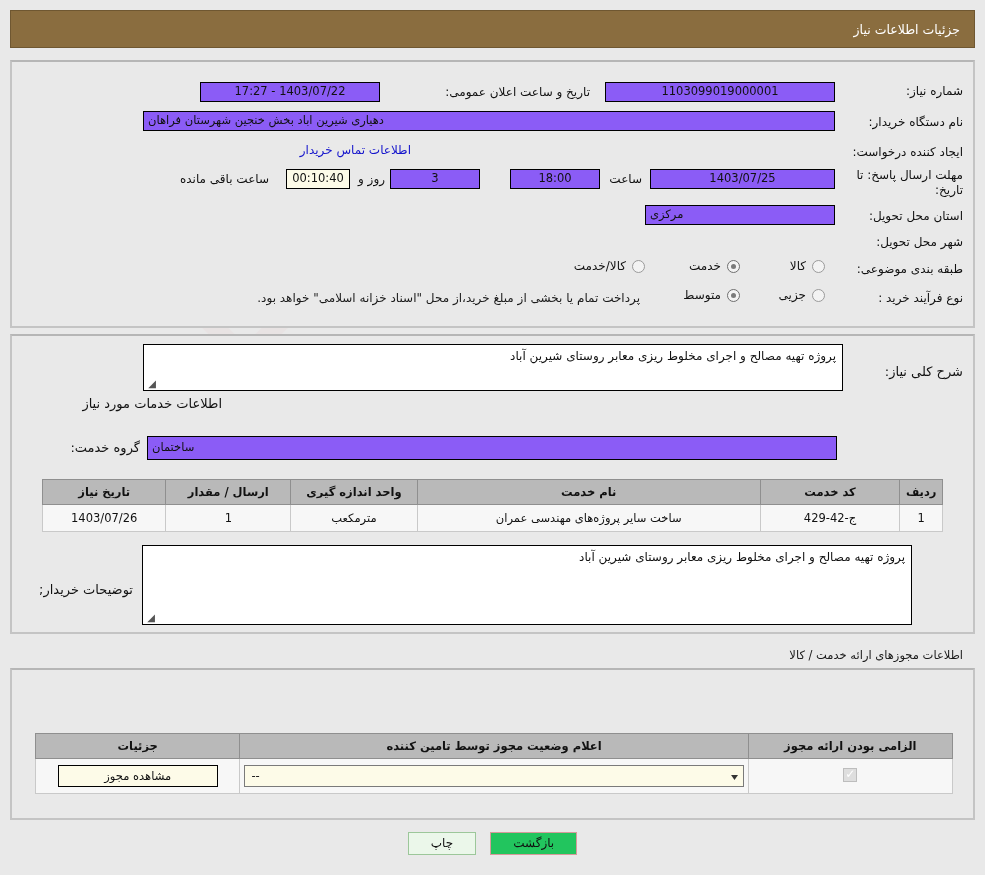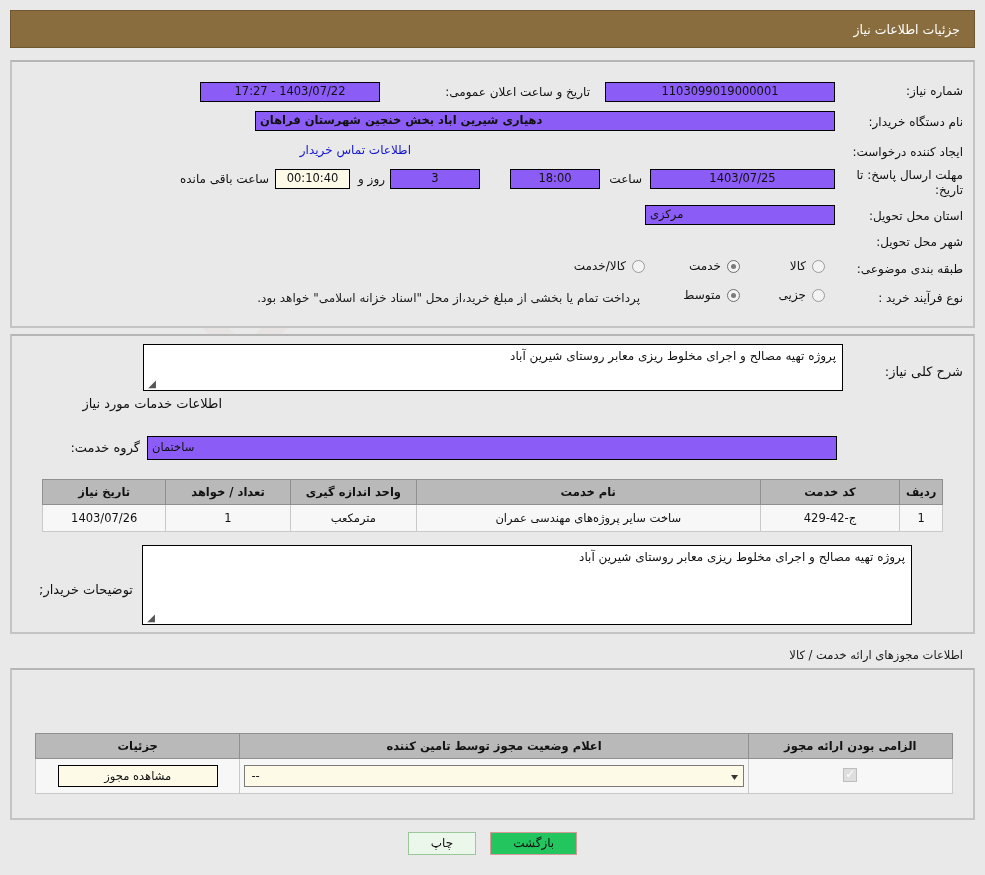--- a/index.html
+++ b/index.html
@@ -304,32 +304,32 @@
 
   <div class="panel" id="panel-main"></div>
 
   <div class="lbl" style="top:84px; right:22px; width:120px;">شماره نیاز:</div>
   <div class="fld center" style="top:82px; right:150px; width:230px;">1103099019000001</div>
 
   <div class="inline-lbl" style="top:82px; right:395px;">تاریخ و ساعت اعلان عمومی:</div>
   <div class="fld center" style="top:82px; right:605px; width:180px;">1403/07/22 - 17:27</div>
 
   <div class="lbl" style="top:115px; right:22px; width:128px;">نام دستگاه خریدار:</div>
-  <div class="fld right" style="top:111px; right:150px; width:580px;font-weight:bold;">دهیاری شیرین اباد بخش خنجین  شهرستان فراهان</div>
+  <div class="fld right" style="top:111px; right:150px; width:692px;">دهیاری شیرین اباد بخش خنجین  شهرستان فراهان</div>
 
   <div class="lbl" style="top:145px; right:22px; width:128px;">ایجاد کننده درخواست:</div>
   <div class="link" style="top:140px; right:574px;">اطلاعات تماس خریدار</div>
 
   <div class="lbl" style="top:168px; right:22px; width:128px;">مهلت ارسال پاسخ: تا تاریخ:</div>
   <div class="fld center" style="top:169px; right:150px; width:185px;">1403/07/25</div>
   <div class="inline-lbl" style="top:169px; right:343px;">ساعت</div>
   <div class="fld center" style="top:169px; right:385px; width:90px;">18:00</div>
   <div class="fld center" style="top:169px; right:505px; width:90px;">3</div>
   <div class="inline-lbl" style="top:169px; right:600px;">روز و</div>
-  <div class="fld center ivory" style="top:169px; right:635px; width:75px;">00:10:40</div>
+  <div class="fld center ivory" style="top:169px; right:635px; width:64px;">00:10:40</div>
   <div class="inline-lbl" style="top:169px; right:716px;">ساعت باقی مانده</div>
 
   <div class="lbl" style="top:209px; right:22px; width:128px;">استان محل تحویل:</div>
   <div class="fld right" style="top:205px; right:150px; width:190px;">مرکزی</div>
 
   <div class="lbl" style="top:235px; right:22px; width:128px;">شهر محل تحویل:</div>
 
   <div class="lbl" style="top:262px; right:22px; width:128px;">طبقه بندی موضوعی:</div>
   <div class="radio-group" style="top:259px; right:160px;">
     <span class="radio"></span>
@@ -368,21 +368,21 @@
   <div class="lbl lbl-b" style="top:440px; right:845px; font-size:13px;">گروه خدمت:</div>
   <div class="fld right" style="top:436px; right:148px; width:690px; height:24px;">ساختمان</div>
 
   <table class="grid" style="top:479px; right:42px; width:901px;">
     <thead>
       <tr>
         <th style="width:34px;">ردیف</th>
         <th style="width:140px;">کد خدمت</th>
         <th style="width:367px;">نام خدمت</th>
         <th style="width:120px;">واحد اندازه گیری</th>
-        <th style="width:120px;">تعداد / خواهد</th>
+        <th style="width:120px;">ارسال / مقدار</th>
         <th style="width:120px;">تاریخ نیاز</th>
       </tr>
     </thead>
     <tbody>
       <tr>
         <td>1</td>
         <td>ج-42-429</td>
         <td>ساخت سایر پروژه‌های مهندسی عمران</td>
         <td>مترمکعب</td>
         <td>1</td>

